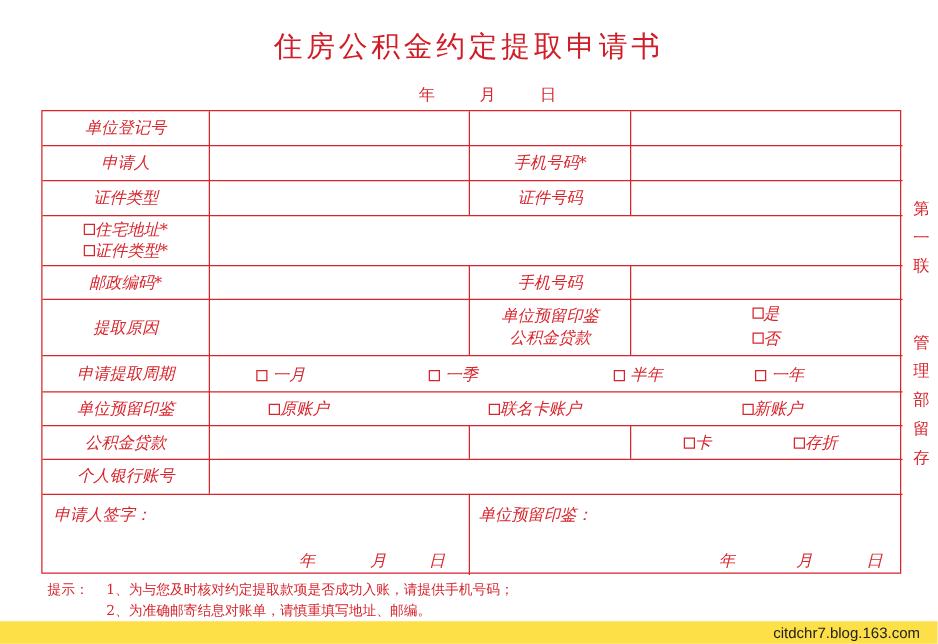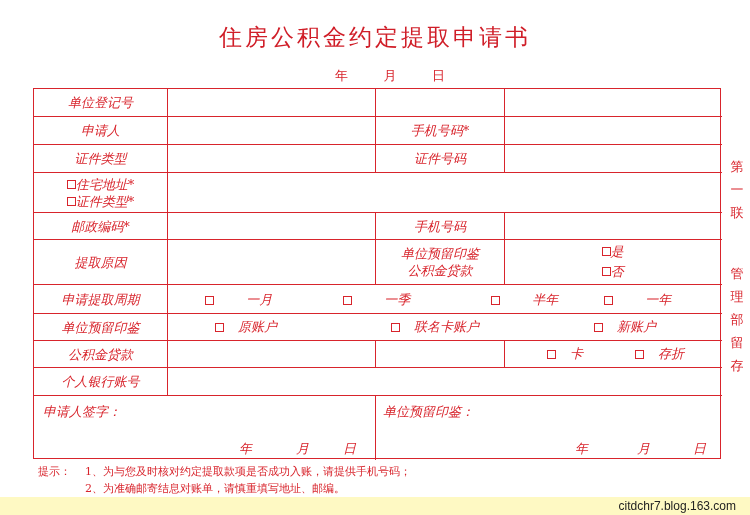--- a/index.html
+++ b/index.html
@@ -23,35 +23,35 @@
     border: 1px solid #d8242c; box-sizing: border-box; font-style: italic;
   }
   .hl { position: absolute; left: 0; height: 0; border-top: 1px solid #d8242c; }
   .vl { position: absolute; width: 0; border-left: 1px solid #d8242c; }
   .cell {
     position: absolute; display: flex; align-items: center; justify-content: center;
     font-size: 13px; text-align: center; line-height: 17px; box-sizing: border-box;
   }
   .cell.col { flex-direction: column; }
   .field { background: transparent; }
-  .cb { display: inline-flex; align-items: center; gap: 14px; position: absolute; font-size: 13px; }
+  .cb { display: inline-flex; align-items: center; gap: 0; position: absolute; font-size: 13px; }
   .box {
     display: inline-block; width: 9px; height: 9px; border: 1px solid #d8242c; box-sizing: border-box;
   }
   .side {
     position: absolute; left: 730px; font-size: 13px; width: 14px; text-align: center;
   }
   .side span { display: block; height: 23px; }
   .sig-label { position: absolute; font-size: 13px; }
   .sig-date { position: absolute; font-size: 13px; }
   .notes { position: absolute; left: 38px; top: 463px; font-size: 11px; line-height: 17px; }
   .notes .n2 { padding-left: 47px; }
   .notes .label { display: inline-block; width: 47px; }
   .footer {
-    position: absolute; left: 0; top: 497px; width: 750px; height: 18px; background: #fef9c3;
+    position: absolute; left: 0; top: 497px; width: 750px; height: 18px; background: #fde047;
   }
   .footer span {
     position: absolute; right: 14px; top: 2px; font-family: "Liberation Sans", sans-serif;
     font-size: 12px; color: #222;
   }
 </style>
 </head>
 <body>
 
 <div class="title">住房公积金约定提取申请书</div>

